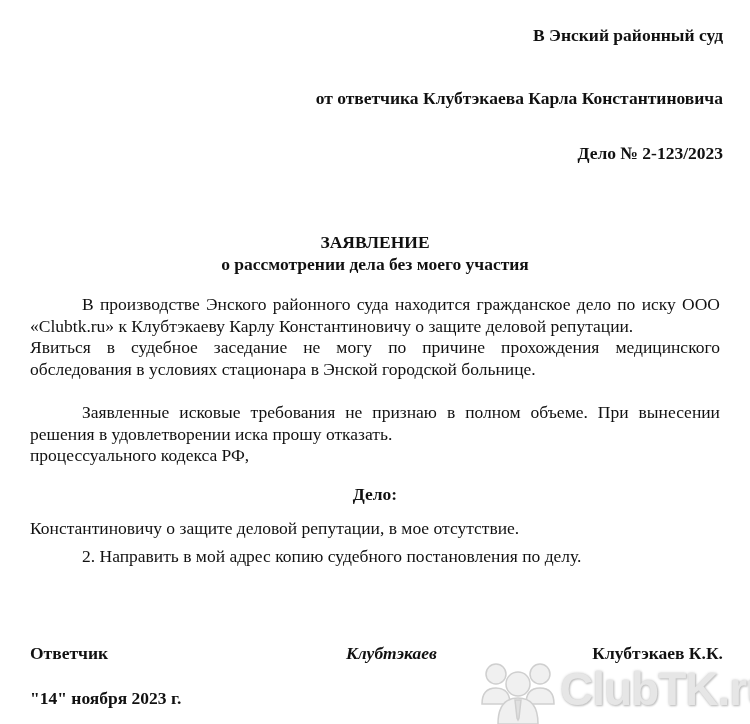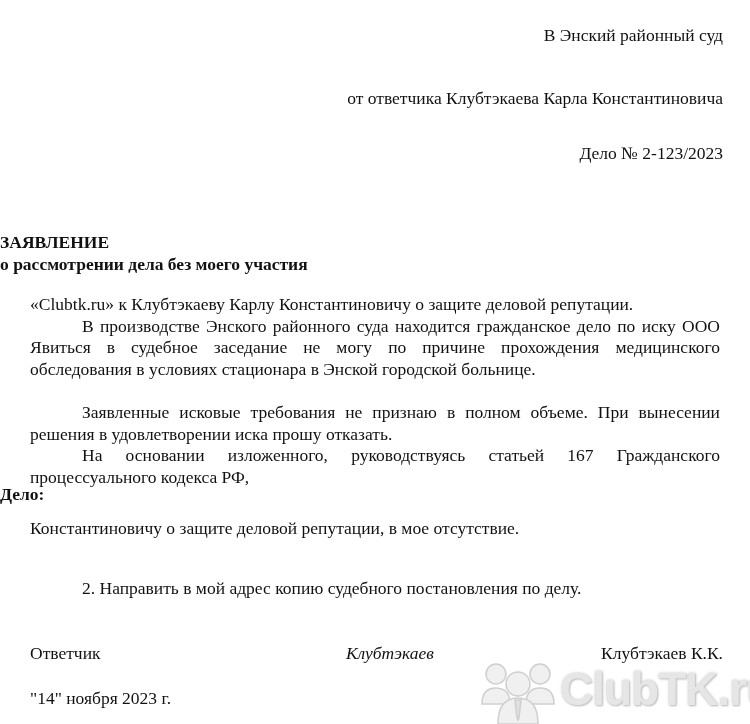--- a/index.html
+++ b/index.html
@@ -1,20 +1,20 @@
 <!DOCTYPE html>
 <html><head>
   <meta charset="utf-8">
   <style>
     html, body { margin:0; padding:0; background:#ffffff; }
     body { width:750px; height:724px; position:relative; overflow:hidden;
       font-family:"Liberation Serif", serif; color:#111; font-size:17.5px; }
-    .abs { position:absolute; white-space:nowrap; }
+    .abs { position:absolute; white-space:nowrap;font-weight:bold; }
     .right { right:27px; text-align:right; }
-    .center { left:0; width:750px; }
+    .center { left:0; width:750px; text-align:center; }
     .bold { font-weight:bold; }
     .para { position:absolute; left:30px; width:690px; text-align:justify; line-height:21.5px; }
     .para .line { display:block; text-align:justify; text-align-last:justify; }
     .para .line.last { text-align-last:left; }
     .indent { text-indent:52px; }
     .watermark { position:absolute; left:478px; top:660px; width:272px; height:64px; }
     .wm-text { position:absolute; left:82px; top:2px; font-family:"Liberation Sans", sans-serif;
       font-weight:bold; font-size:46px; color:#e6e6e6; letter-spacing:-1px;
       text-shadow: 0 0 3px #c8c8c8, 1px 1px 2px #bbbbbb; }
   </style>
@@ -22,45 +22,44 @@
 <body>
 
 <div class="abs right" style="top:25px;">В Энский районный суд</div>
 <div class="abs right" style="top:88px;">от ответчика Клубтэкаева Карла Константиновича</div>
 <div class="abs right" style="top:131px;margin-top:12px;">Дело № 2-123/2023</div>
 
 <div class="abs center bold" style="top:232px;">ЗАЯВЛЕНИЕ</div>
 <div class="abs center bold" style="top:254px;">о рассмотрении дела без моего участия</div>
 
 <div class="para" style="top:294px;">
+  <span class="line indent">В производстве Энского районного суда находится гражданское дело по иску ООО</span>
   <span class="line last">«Clubtk.ru» к Клубтэкаеву Карлу Константиновичу о защите деловой репутации.</span>
-  <span class="line indent">В производстве Энского районного суда находится гражданское дело по иску ООО</span>
 </div>
 
 <div class="para" style="top:337px;">
   <span class="line">Явиться в судебное заседание не могу по причине прохождения медицинского</span>
   <span class="line last">обследования в условиях стационара в Энской городской больнице.</span>
 </div>
 
 <div class="para" style="top:402px;font-family:Liberation Serif, serif;">
   <span class="line indent">Заявленные исковые требования не признаю в полном объеме. При вынесении</span>
   <span class="line last">решения в удовлетворении иска прошу отказать.</span>
 </div>
 
 <div class="para" style="top:445px;">
-  <span class="line indent">На основании изложенного, руководствуясь статьей 167 Гражданского</span>
   <span class="line last">процессуального кодекса РФ,</span>
 </div>
 
 <div class="abs center bold" style="top:484px;">Дело:</div>
 
 <div class="para" style="top:518px;">
   <span class="line last">Константиновичу о защите деловой репутации, в мое отсутствие.</span>
 </div>
-<div class="para" style="top:578px;">
+<div class="para" style="top:546px;">
   <span class="line last indent">2. Направить в мой адрес копию судебного постановления по делу.</span>
 </div>
 
 <div class="abs" style="left:30px; top:643px;">Ответчик</div>
 <div class="abs" style="left:346px; top:643px; font-style:italic;text-align:center;">Клубтэкаев</div>
 <div class="abs" style="right:27px; top:643px;">Клубтэкаев К.К.</div>
 <div class="abs" style="left:30px; top:688px;">"14" ноября 2023 г.</div>
 
 <div class="watermark">
   <svg width="80" height="64" viewBox="0 0 80 64" style="position:absolute;left:0;top:0;">

